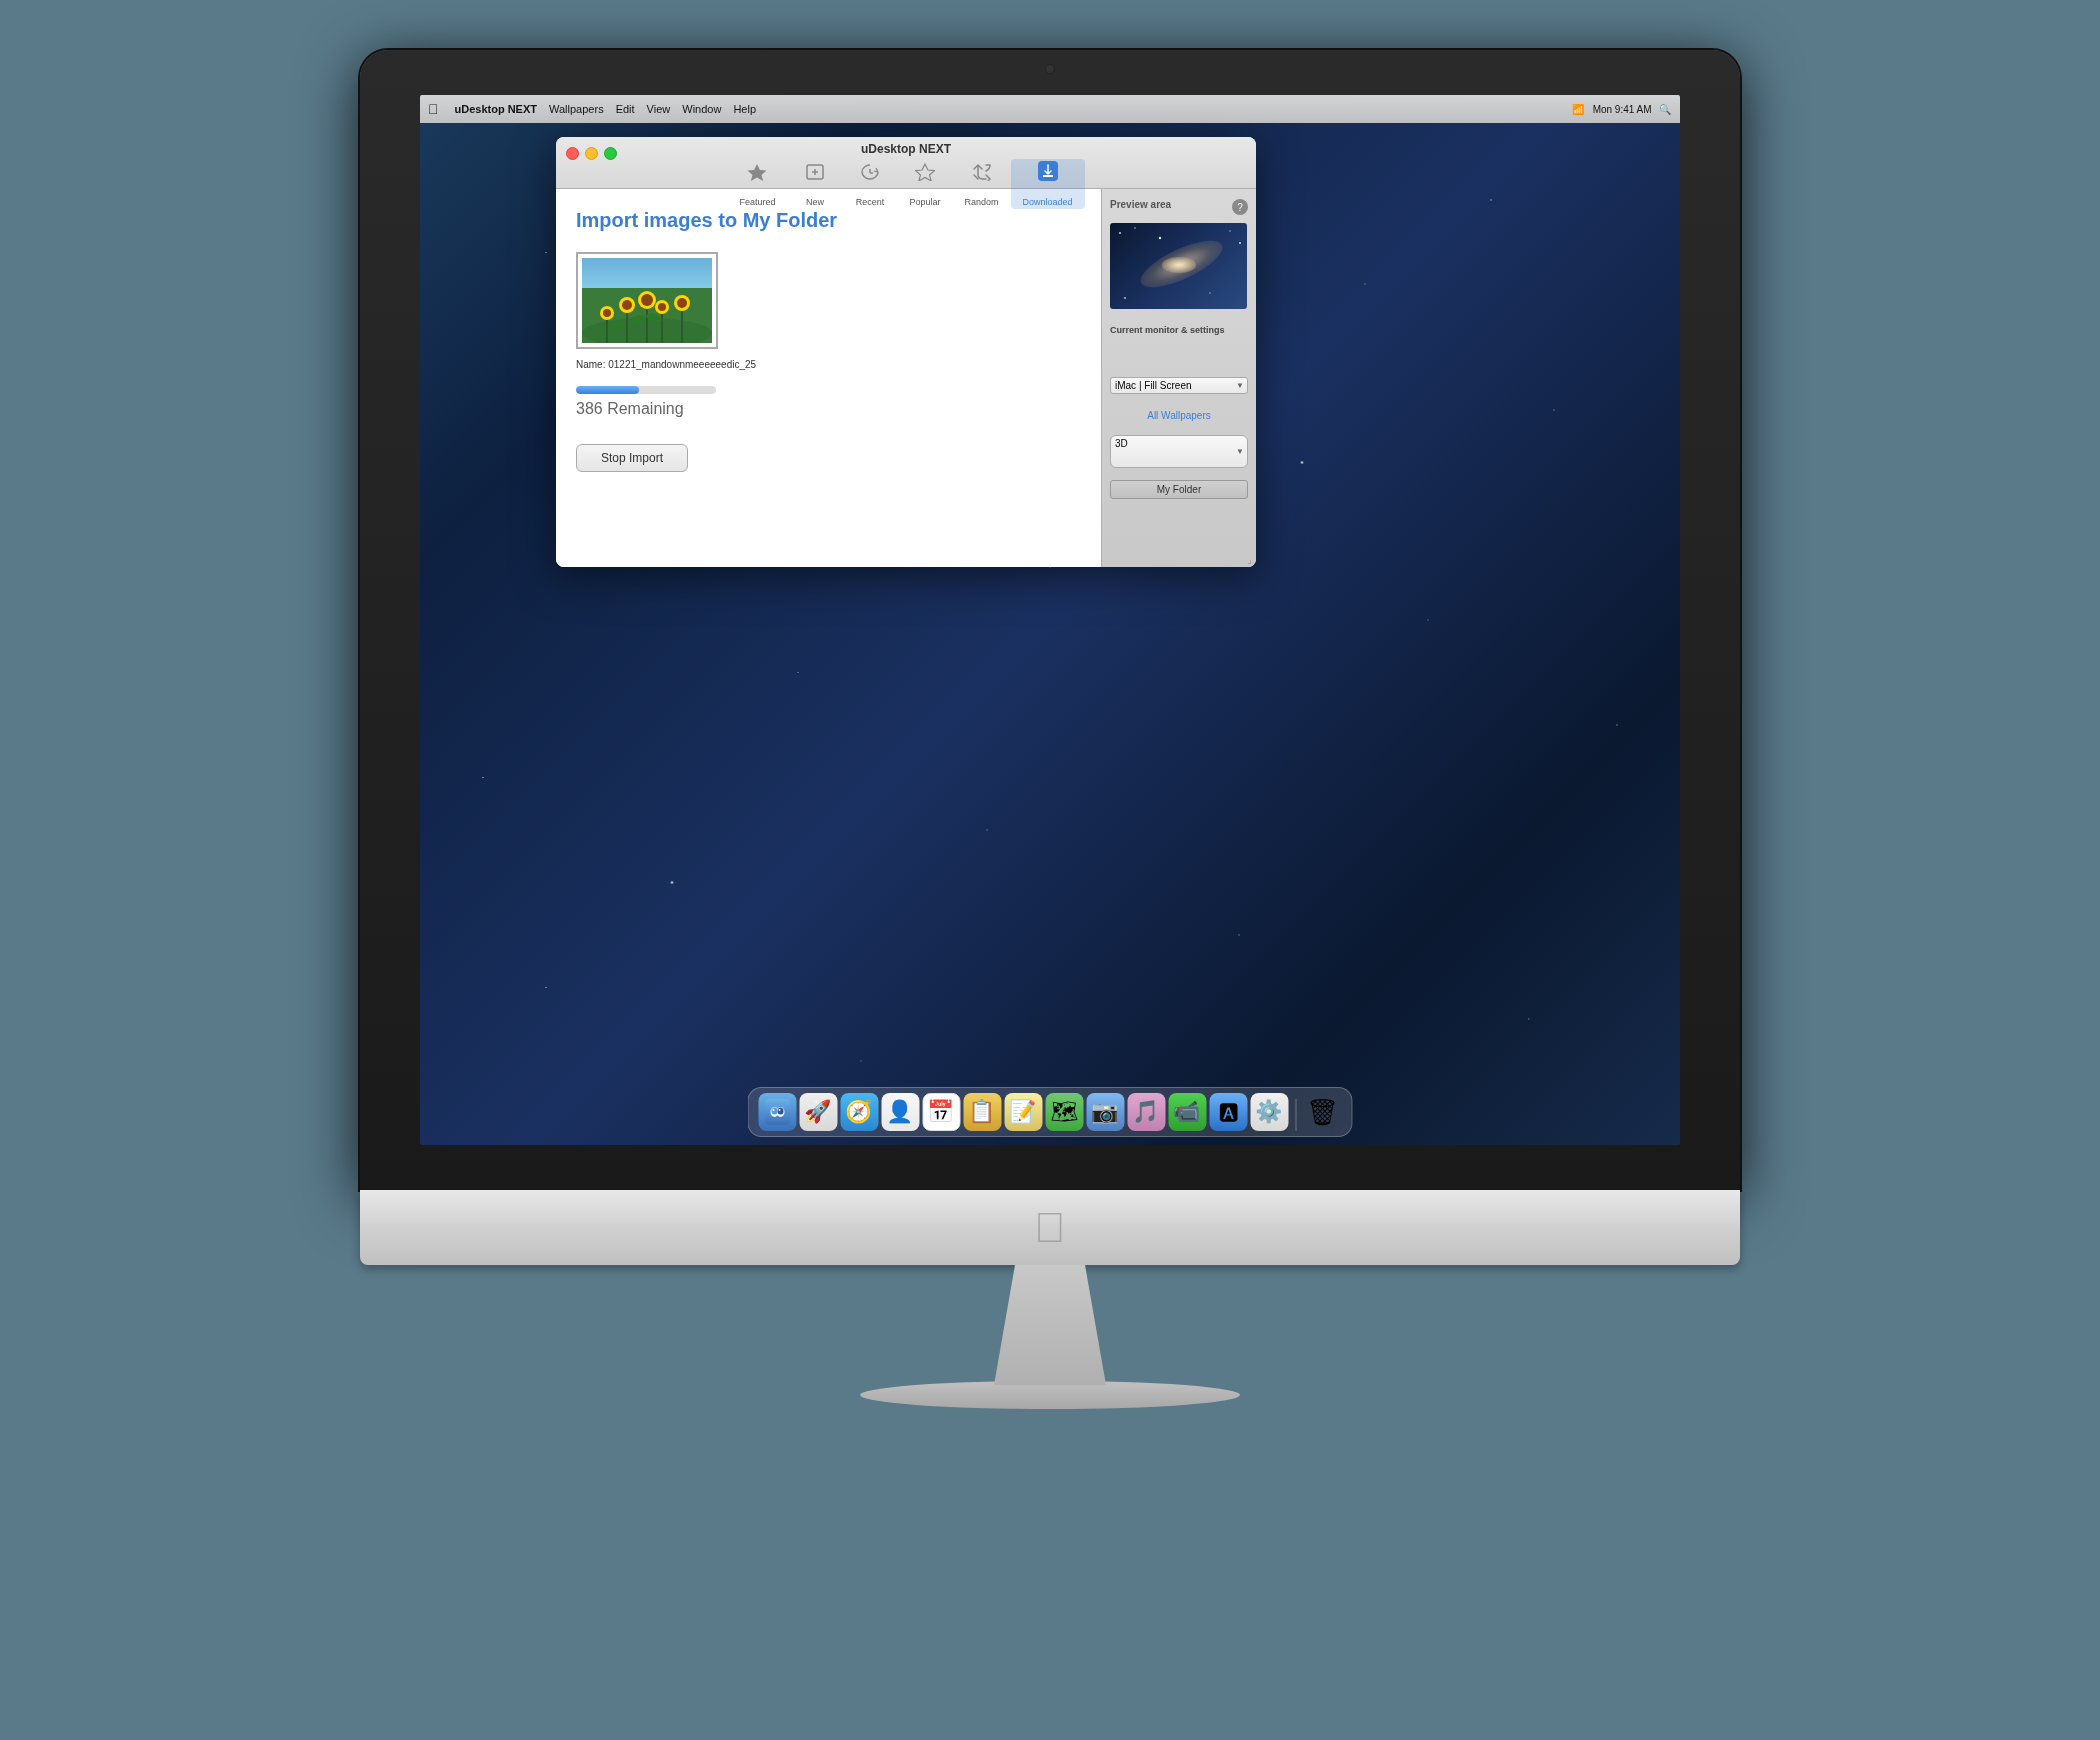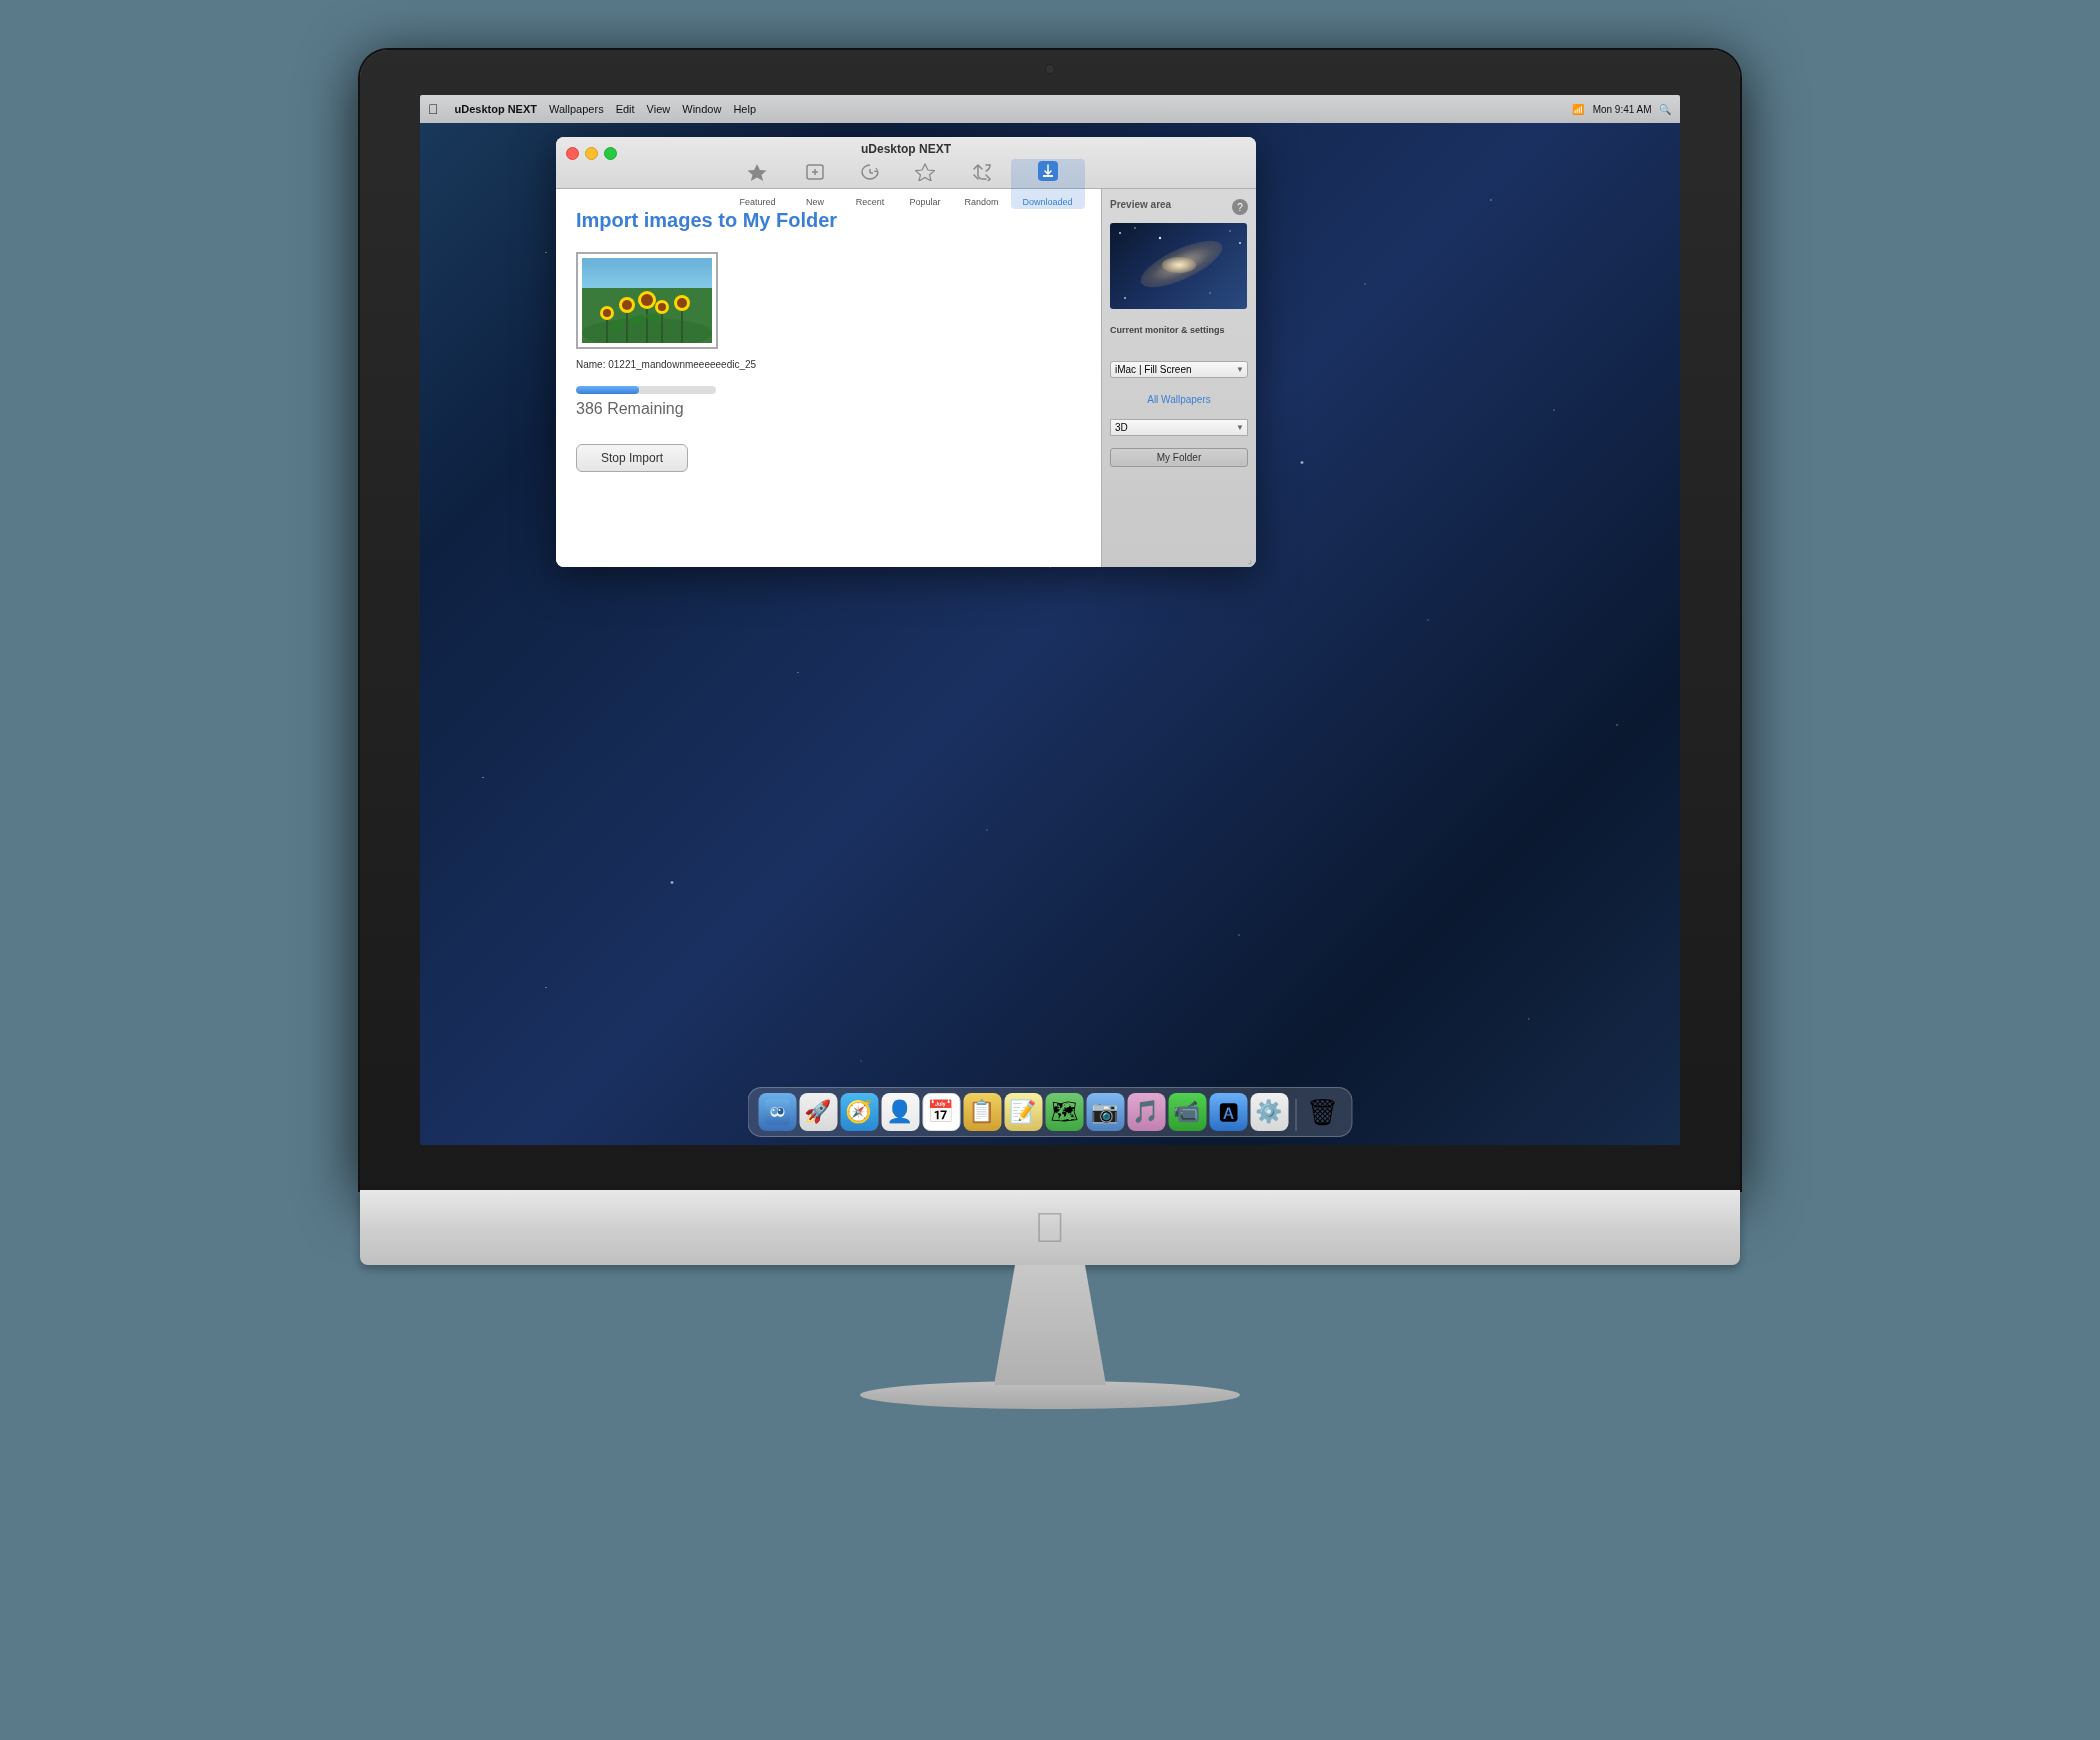--- a/index.html
+++ b/index.html
@@ -357,21 +357,21 @@
       width: 25%;
       height: 18%;
       background: radial-gradient(ellipse, rgba(255,240,200,0.9) 0%, rgba(200,180,140,0.5) 60%, transparent 100%);
       border-radius: 50%;
     }
 
     .monitor-settings-label {
       font-size: 9px;
       color: #444;
       font-weight: 600;
-      margin-bottom: 4px;
+      margin-bottom: 20px;
     }
 
     .select-wrapper {
       position: relative;
       margin-bottom: 8px;
       margin-top: 12px;
     }
 
     .select-wrapper select {
       width: 100%;
@@ -405,22 +405,22 @@
     }
 
     .category-select-wrapper {
       position: relative;
       margin-bottom: 4px;
     }
 
     .category-select-wrapper select {
       width: 100%;
       font-size: 10px;
-      padding: 2px 18px 2px 4px;
-      border-radius: 1px;
+      padding: 2px 18px 18px 4px;
+      border-radius: 6px;
       border: 1px solid #aaa;
       background: linear-gradient(180deg, #f8f8f8 0%, #e8e8e8 100%);
       appearance: none;
       -webkit-appearance: none;
     }
 
     .my-folder-btn {
       width: 100%;
       padding: 3px 6px;
       background: linear-gradient(180deg, #d0d0d0 0%, #c0c0c0 100%);

